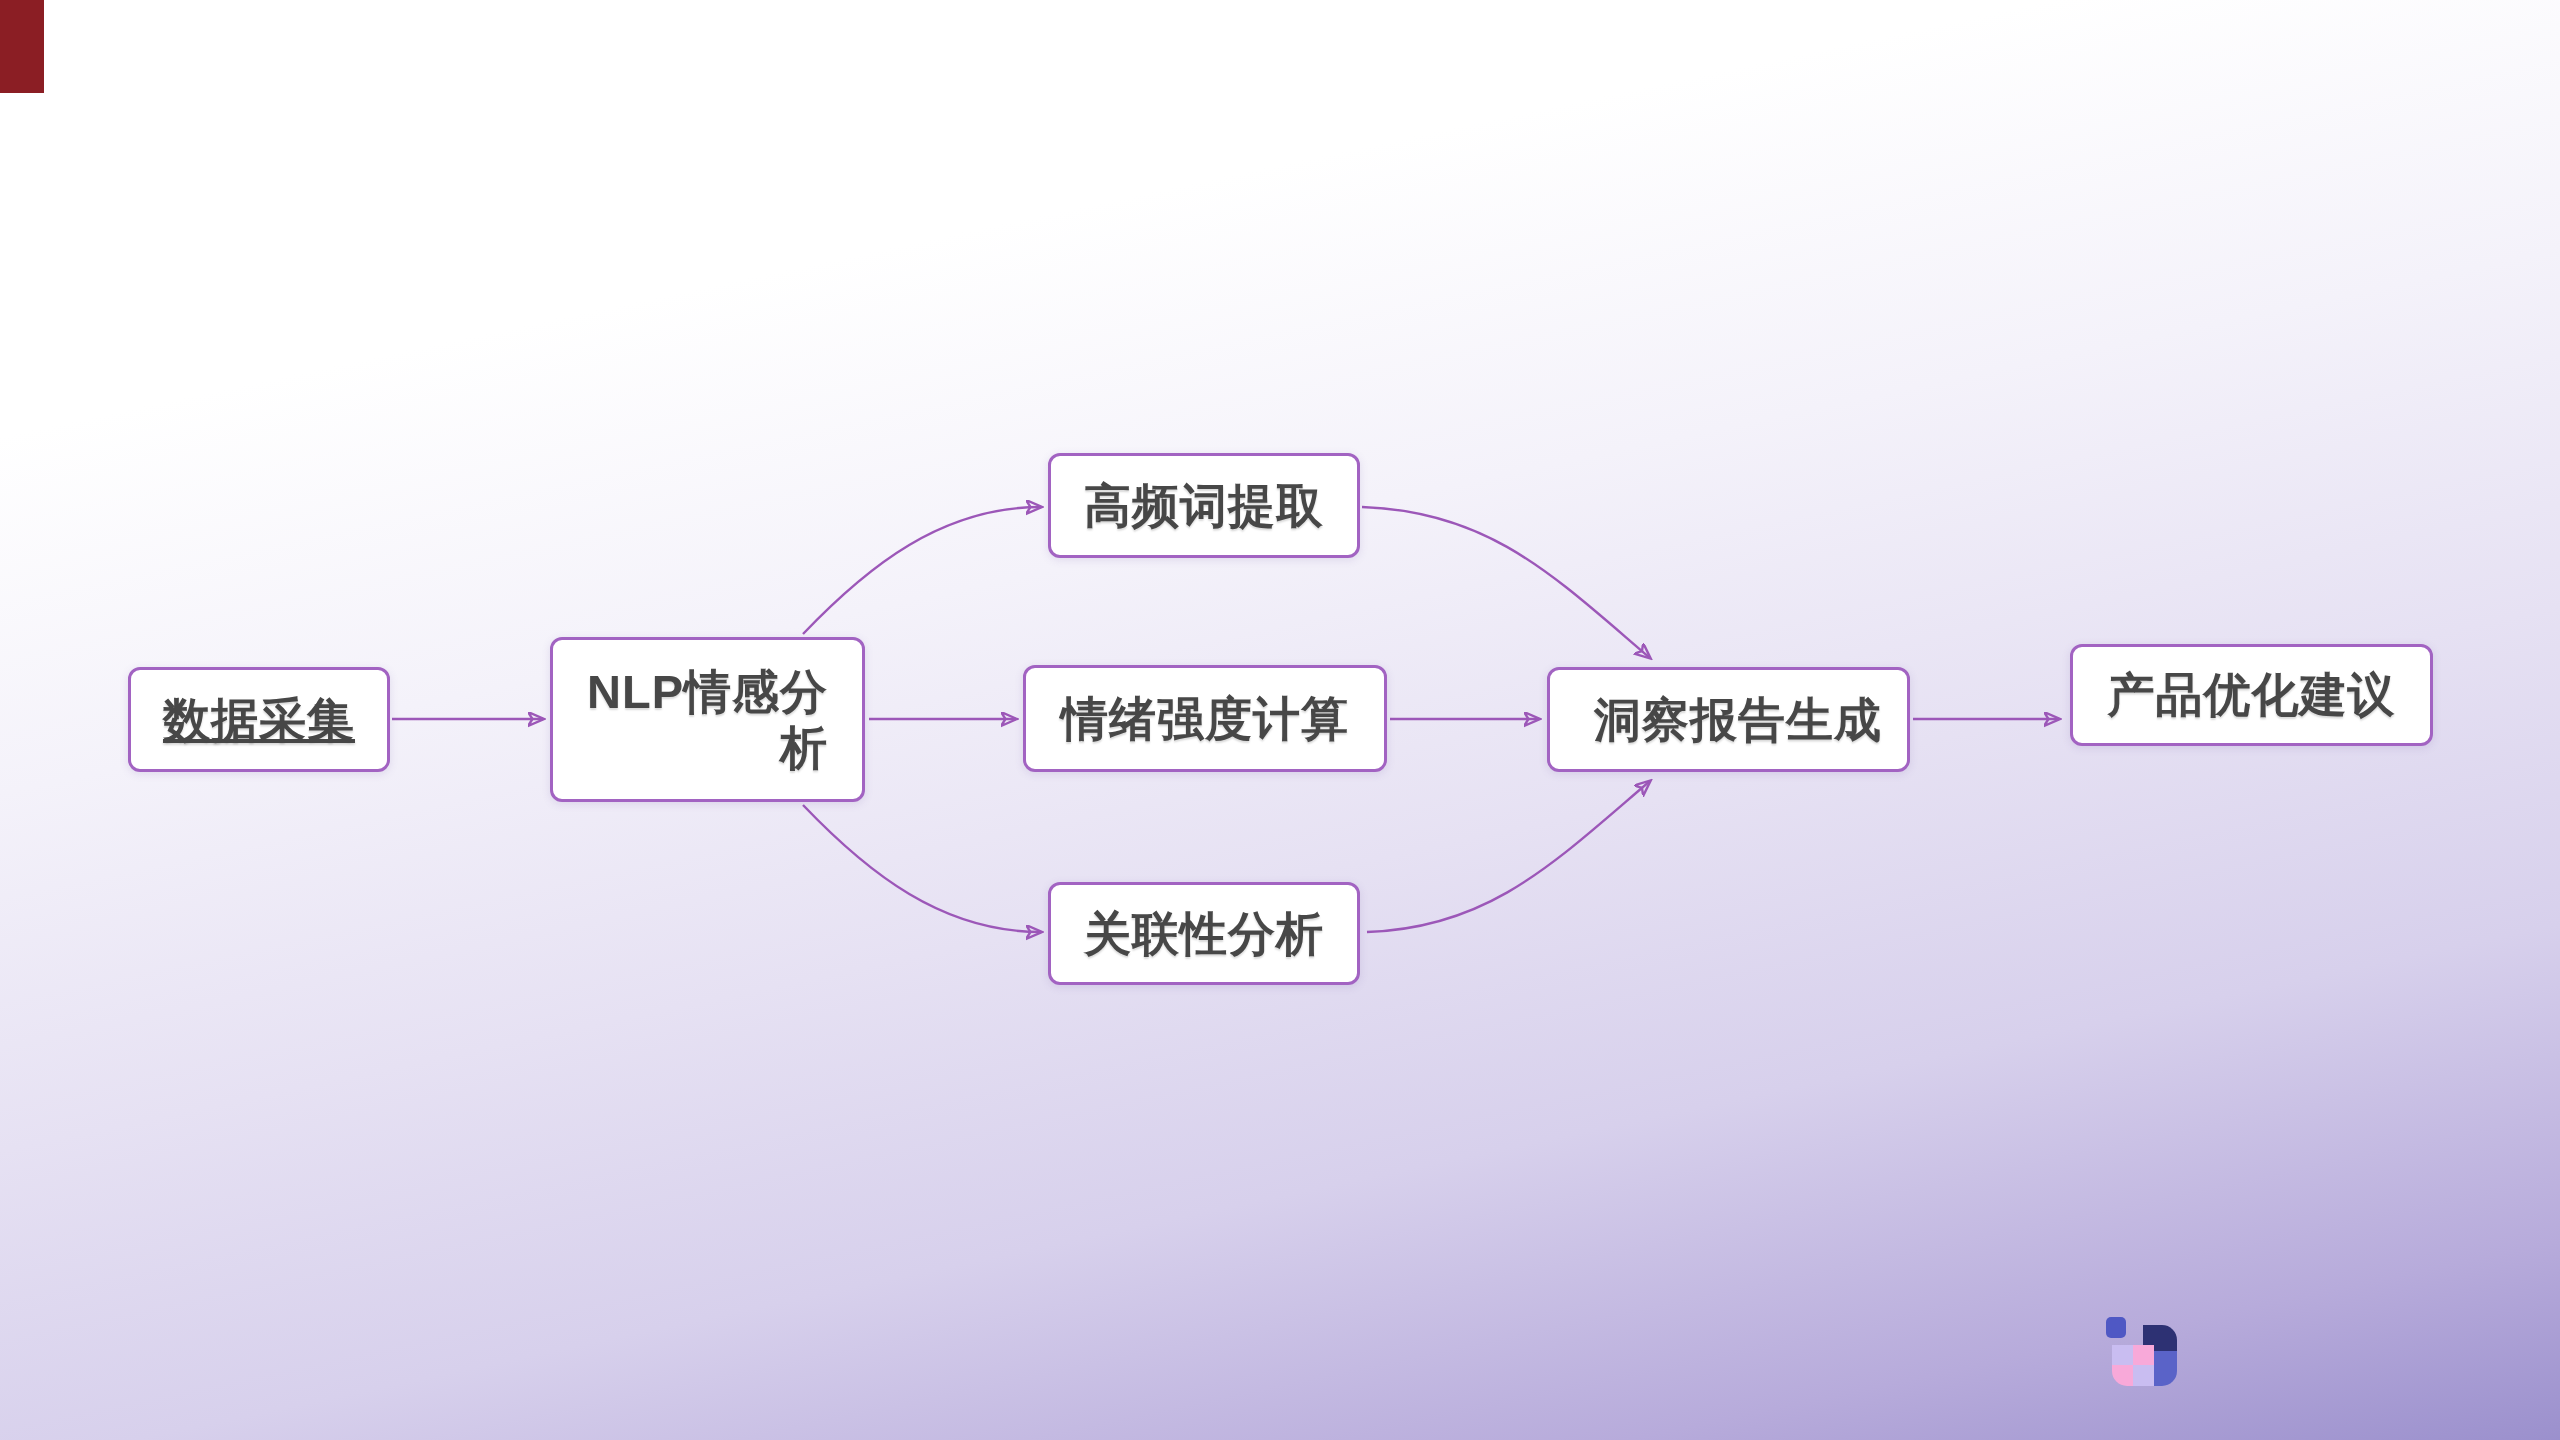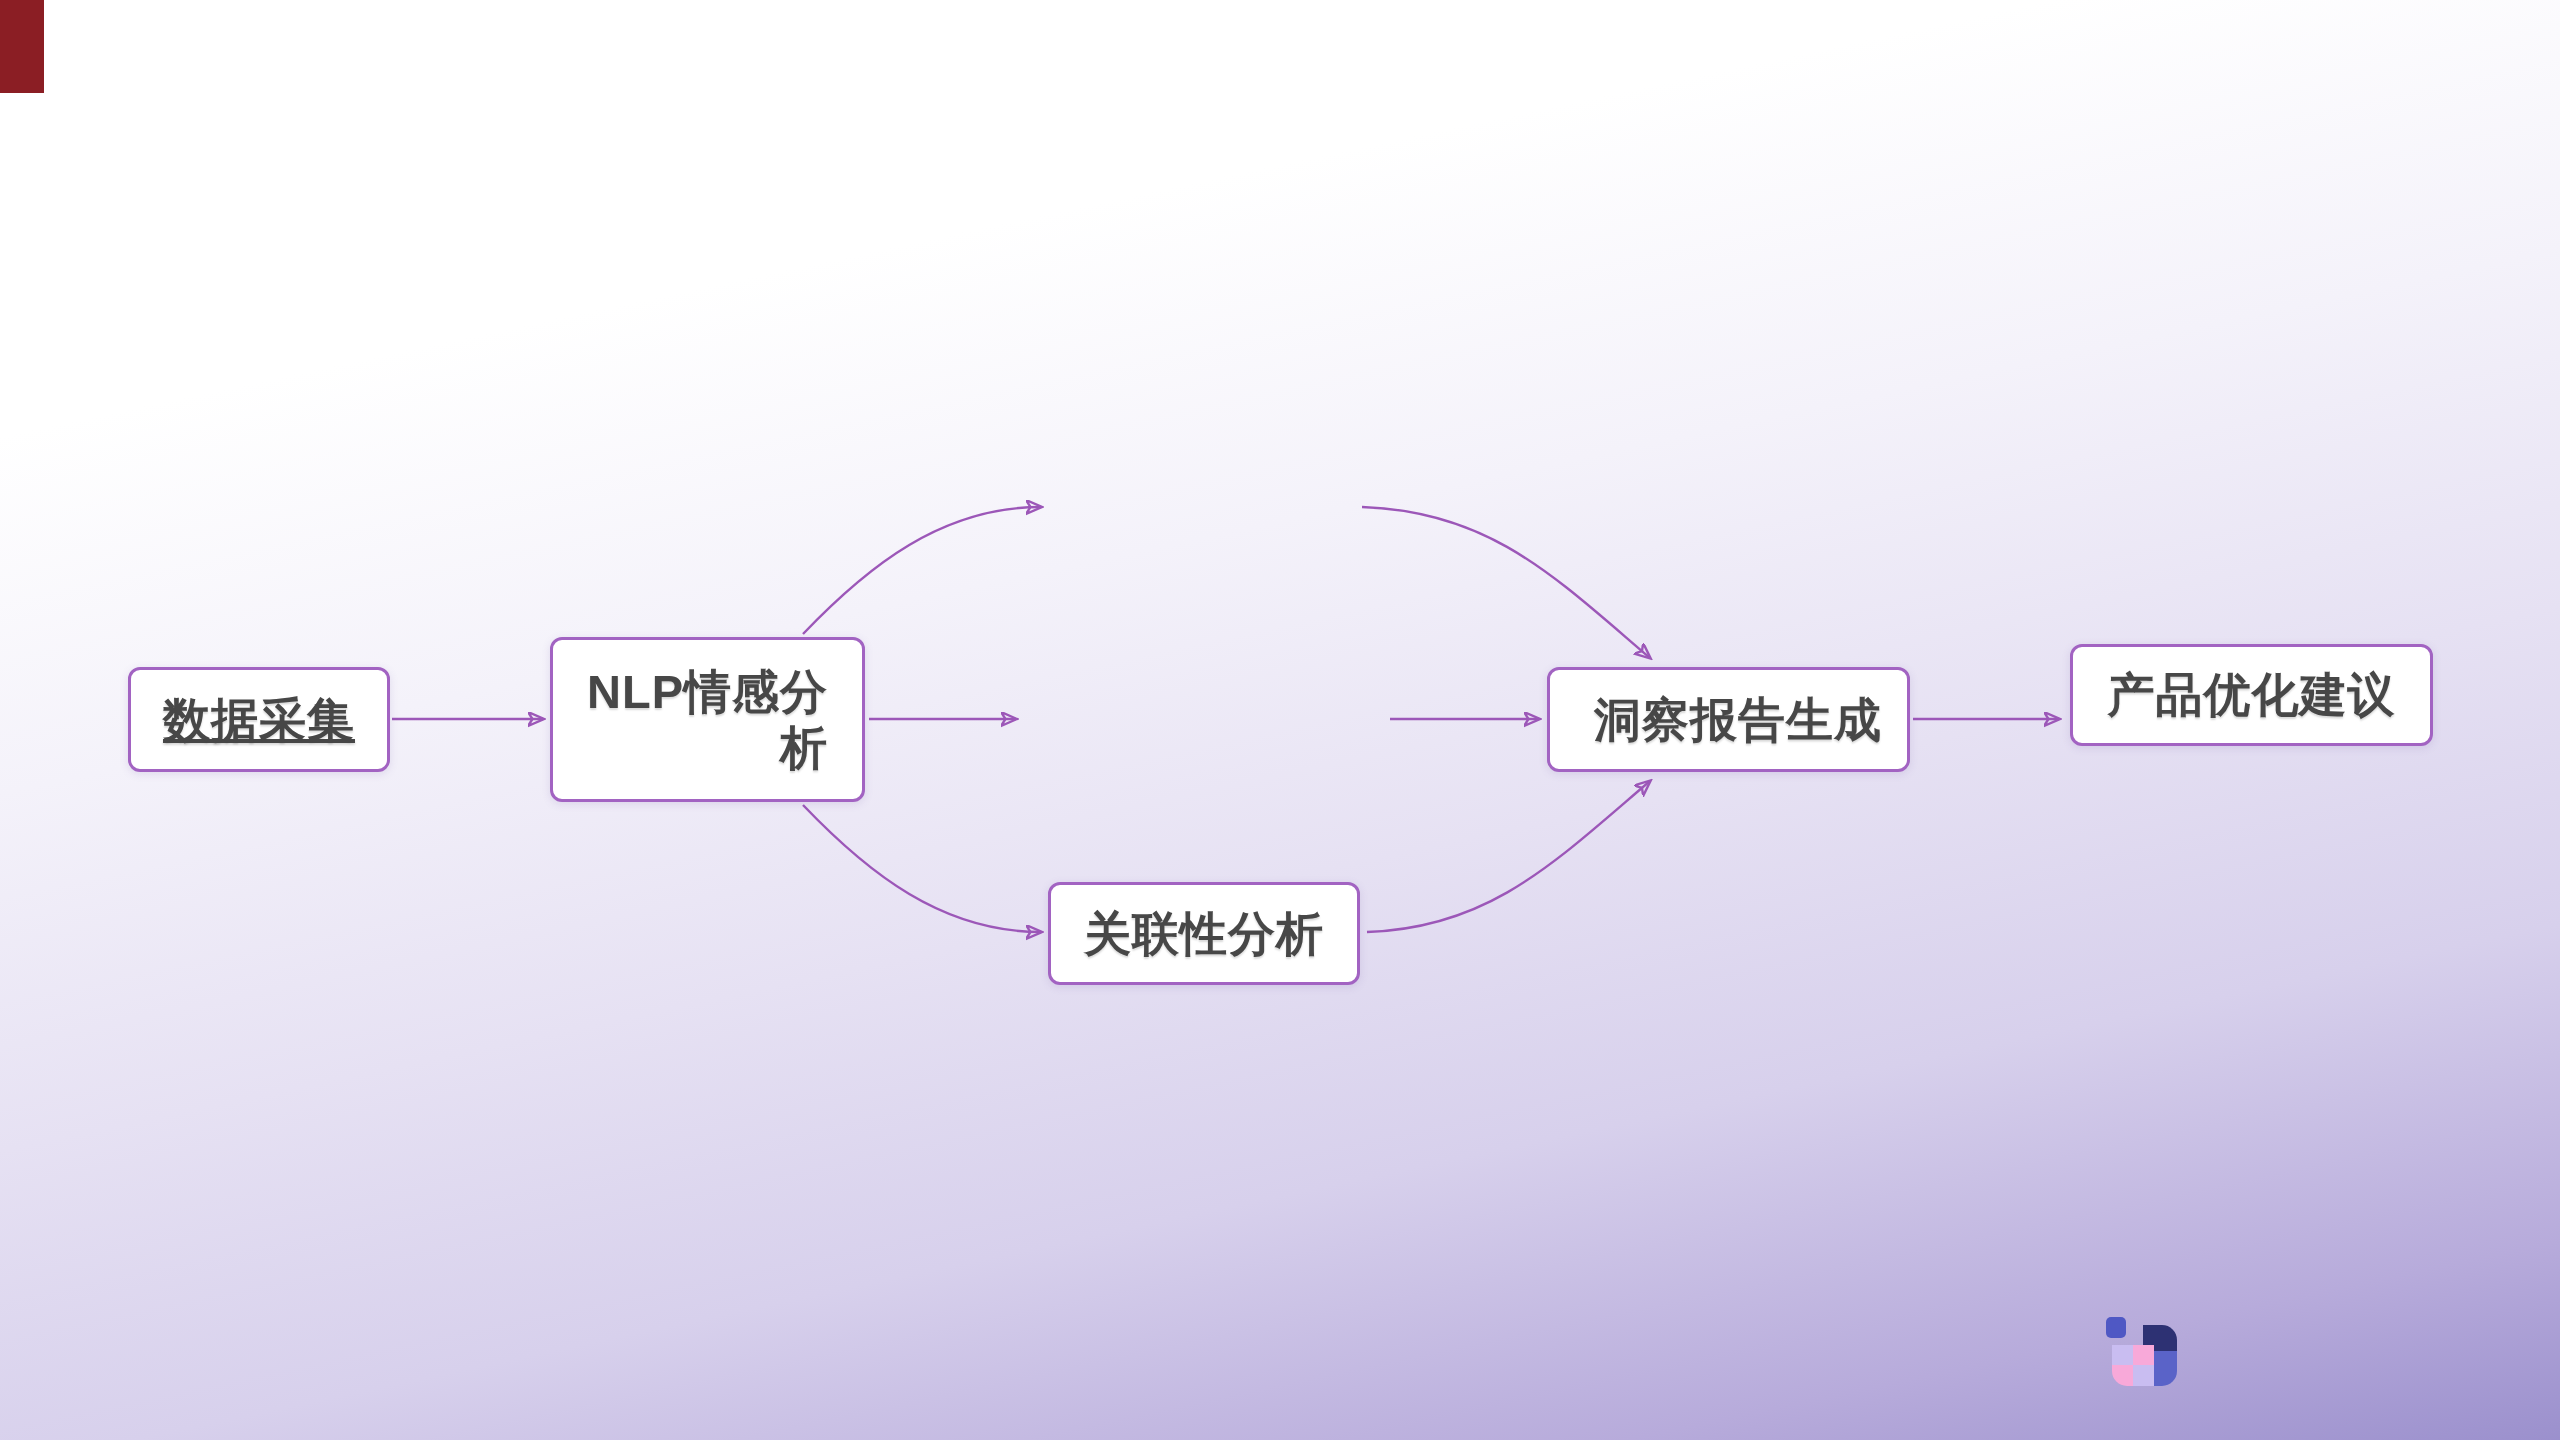--- a/index.html
+++ b/index.html
@@ -92,20 +92,22 @@
     <path data-name="edge-nlp-to-correlation" d="M 803 805 C 868 873 942 932 1041 932" marker-end="url(#arrowhead)"></path>
     <path data-name="edge-keywords-to-report" d="M 1362 507 C 1490 511 1555 577 1650 658" marker-end="url(#arrowhead)"></path>
     <path data-name="edge-intensity-to-report" d="M 1390 719 L 1539 719" marker-end="url(#arrowhead)"></path>
     <path data-name="edge-correlation-to-report" d="M 1367 932 C 1490 928 1555 862 1650 781" marker-end="url(#arrowhead)"></path>
     <path data-name="edge-report-to-optimization" d="M 1913 719 L 2059 719" marker-end="url(#arrowhead)"></path>
   </svg>
 
   <div class="node" data-name="node-data-collection">数据采集</div>
   <div class="node" data-name="node-nlp-sentiment-analysis">NLP情感分
 析</div>
+  <div class="node" data-name="node-high-frequency-word-extraction">高频词提取</div>
+  <div class="node" data-name="node-emotion-intensity-calculation">情绪强度计算</div>
   <div class="node" data-name="node-correlation-analysis">关联性分析</div>
   <div class="node" data-name="node-insight-report-generation">洞察报告生成</div>
   <div class="node" data-name="node-product-optimization-suggestions">产品优化建议</div>
 
   <div class="logo" data-name="brand-logo">
     <div class="logo-icon" data-name="brand-logo-icon">
       <span class="mini" data-name="logo-mini-square"></span>
       <div class="main" data-name="logo-tile-grid">
         <span class="tile navy" data-name="logo-tile-navy"></span>
         <span class="tile indigo" data-name="logo-tile-indigo"></span>

